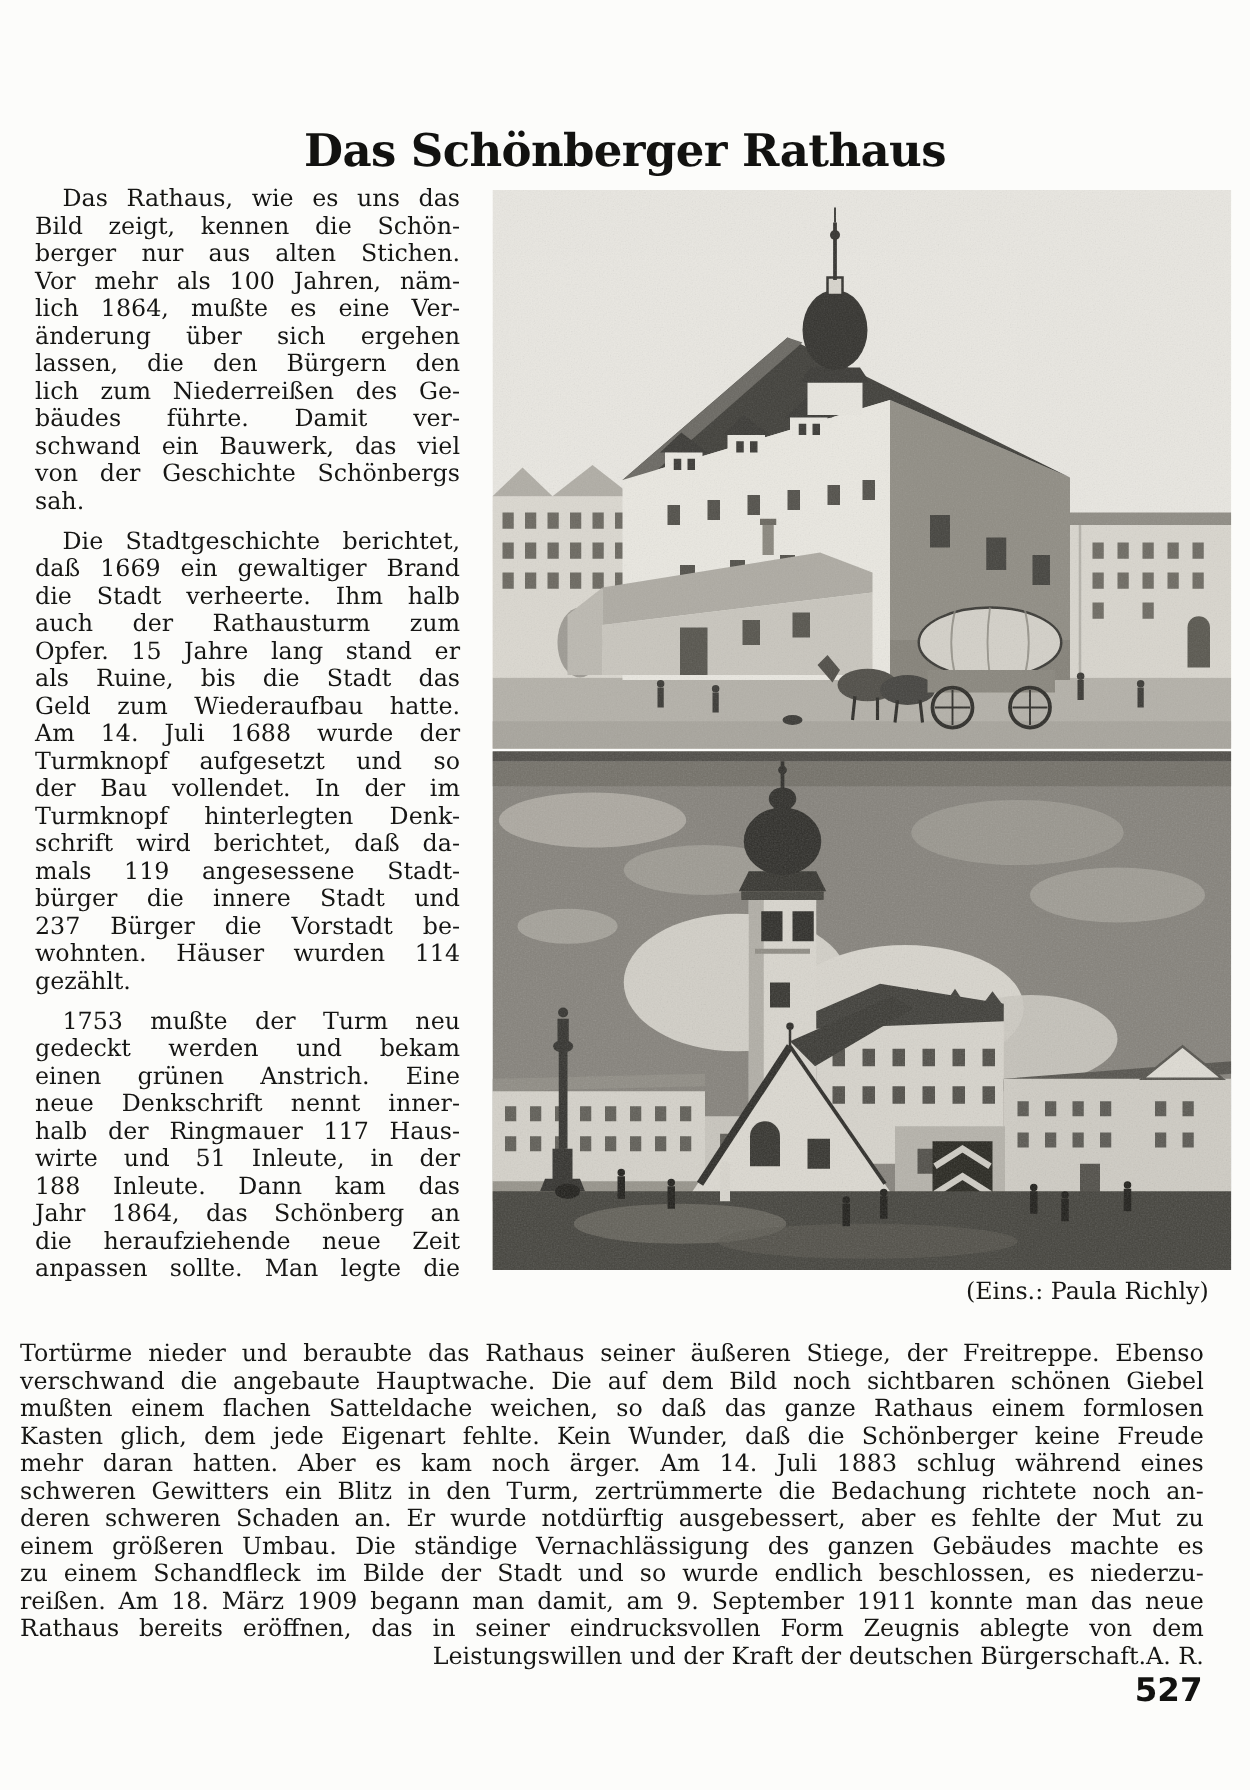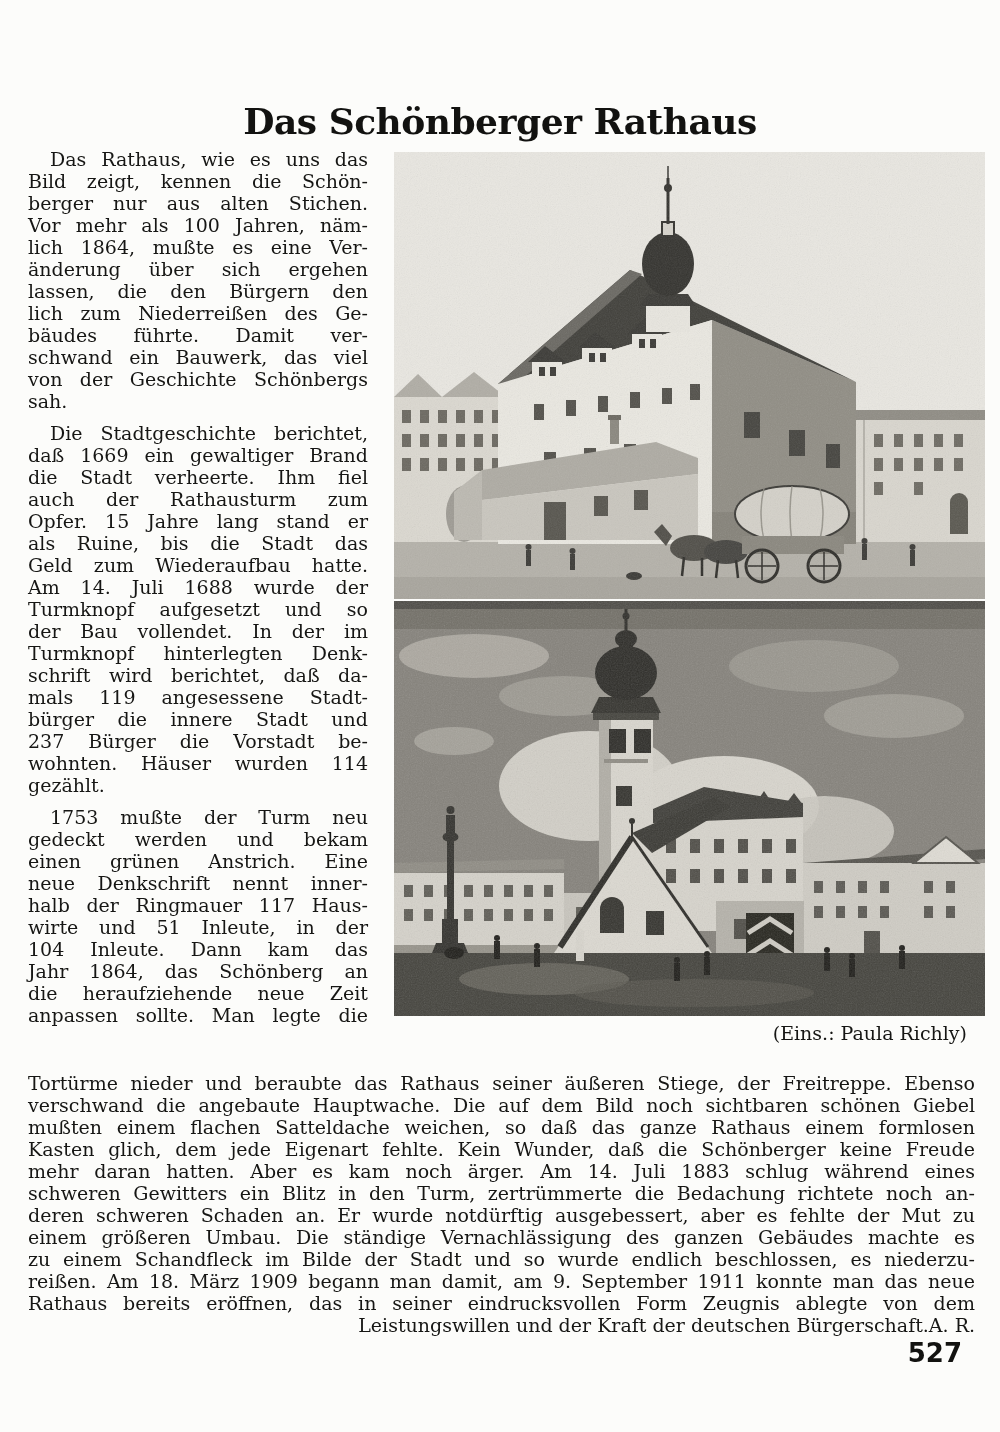--- a/index.html
+++ b/index.html
@@ -31,21 +31,21 @@
   .rightcol{position:absolute;left:394px;top:152px;width:591px;}
   figure{margin:0;padding:0;}
   figure svg{display:block;}
   .fig-top{margin-bottom:2px;}
   .caption{
     text-align:right;font-size:19px;line-height:22px;
     margin-top:6px;padding-right:18px;
   }
   
   .fullwidth{
-    position:absolute;left:28px;top:1072px;width:947px;
+    position:absolute;left:16px;top:1072px;width:947px;
     font-size:19px;line-height:22px;
   }
   .final-line{display:flex;justify-content:flex-end;line-height:22px;margin-left:12px;}
   
   .pagenum{
     position:absolute;left:0;top:1338px;width:962px;
     text-align:right;
     font-family:"DejaVu Sans","Liberation Sans",sans-serif;
     font-weight:bold;font-size:26px;color:#121210;
   }
@@ -68,21 +68,21 @@
         <div class="tl">lassen, die den Bürgern den</div>
         <div class="tl">lich zum Niederreißen des Ge-</div>
         <div class="tl">bäudes führte. Damit ver-</div>
         <div class="tl">schwand ein Bauwerk, das viel</div>
         <div class="tl">von der Geschichte Schönbergs</div>
         <div class="tl endleft">sah.</div>
       </div>
     <div class="para">
         <div class="tl">Die Stadtgeschichte berichtet,</div>
         <div class="tl">daß 1669 ein gewaltiger Brand</div>
-        <div class="tl">die Stadt verheerte. Ihm fiel</div>
+        <div class="tl">die Stadt verheerte. Ihm halb</div>
         <div class="tl">auch der Rathausturm zum</div>
         <div class="tl">Opfer. 15 Jahre lang stand er</div>
         <div class="tl">als Ruine, bis die Stadt das</div>
         <div class="tl">Geld zum Wiederaufbau hatte.</div>
         <div class="tl">Am 14. Juli 1688 wurde der</div>
         <div class="tl">Turmknopf aufgesetzt und so</div>
         <div class="tl">der Bau vollendet. In der im</div>
         <div class="tl">Turmknopf hinterlegten Denk-</div>
         <div class="tl">schrift wird berichtet, daß da-</div>
         <div class="tl">mals 119 angesessene Stadt-</div>
@@ -91,21 +91,21 @@
         <div class="tl">wohnten. Häuser wurden 114</div>
         <div class="tl endleft">gezählt.</div>
       </div>
     <div class="para">
         <div class="tl">1753 mußte der Turm neu</div>
         <div class="tl">gedeckt werden und bekam</div>
         <div class="tl">einen grünen Anstrich. Eine</div>
         <div class="tl">neue Denkschrift nennt inner-</div>
         <div class="tl">halb der Ringmauer 117 Haus-</div>
         <div class="tl">wirte und 51 Inleute, in der</div>
-        <div class="tl">104 Inleute. Dann kam das</div>
+        <div class="tl">188 Inleute. Dann kam das</div>
         <div class="tl">Jahr 1864, das Schönberg an</div>
         <div class="tl">die heraufziehende neue Zeit</div>
         <div class="tl">anpassen sollte. Man legte die</div>
       </div>
   </div>
 
   <div class="rightcol">
 
     <figure class="fig-top">
       <svg width="591" height="447" viewBox="0 0 591 447" role="img" aria-label="Alter Stich: Schönberger Rathaus mit Zwiebelturm und steilem Dach, davor Planwagen mit Pferden auf dem Platz">

